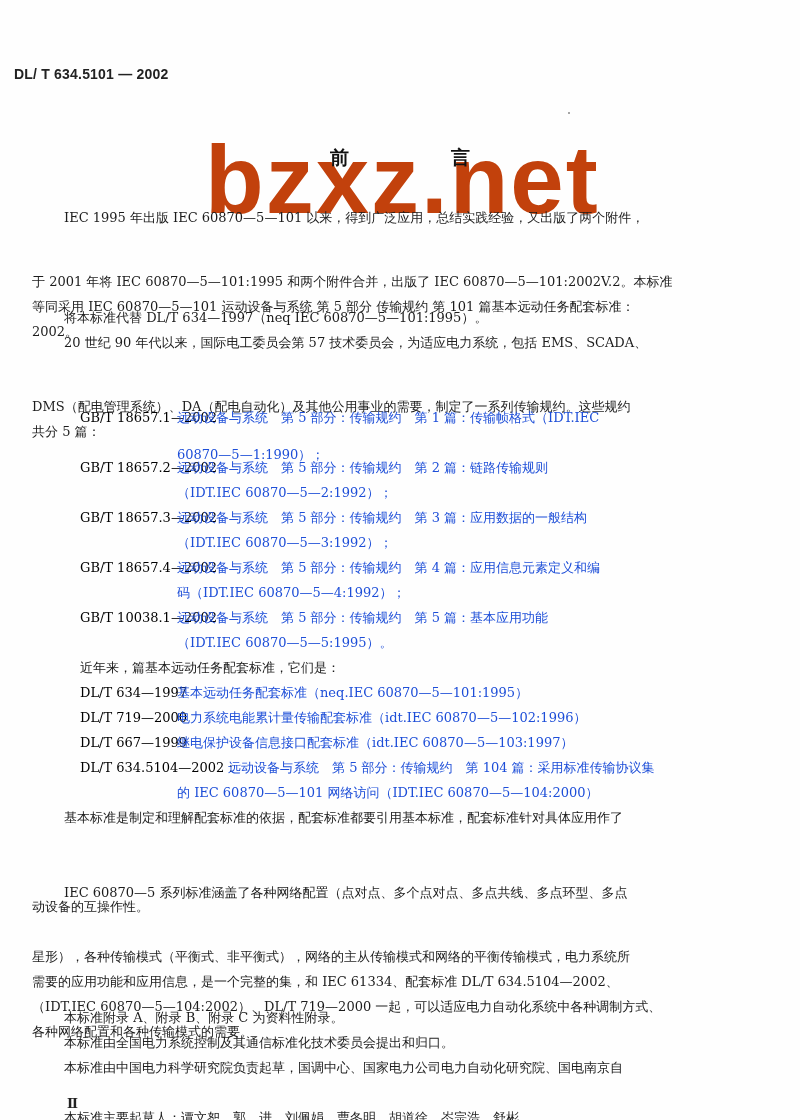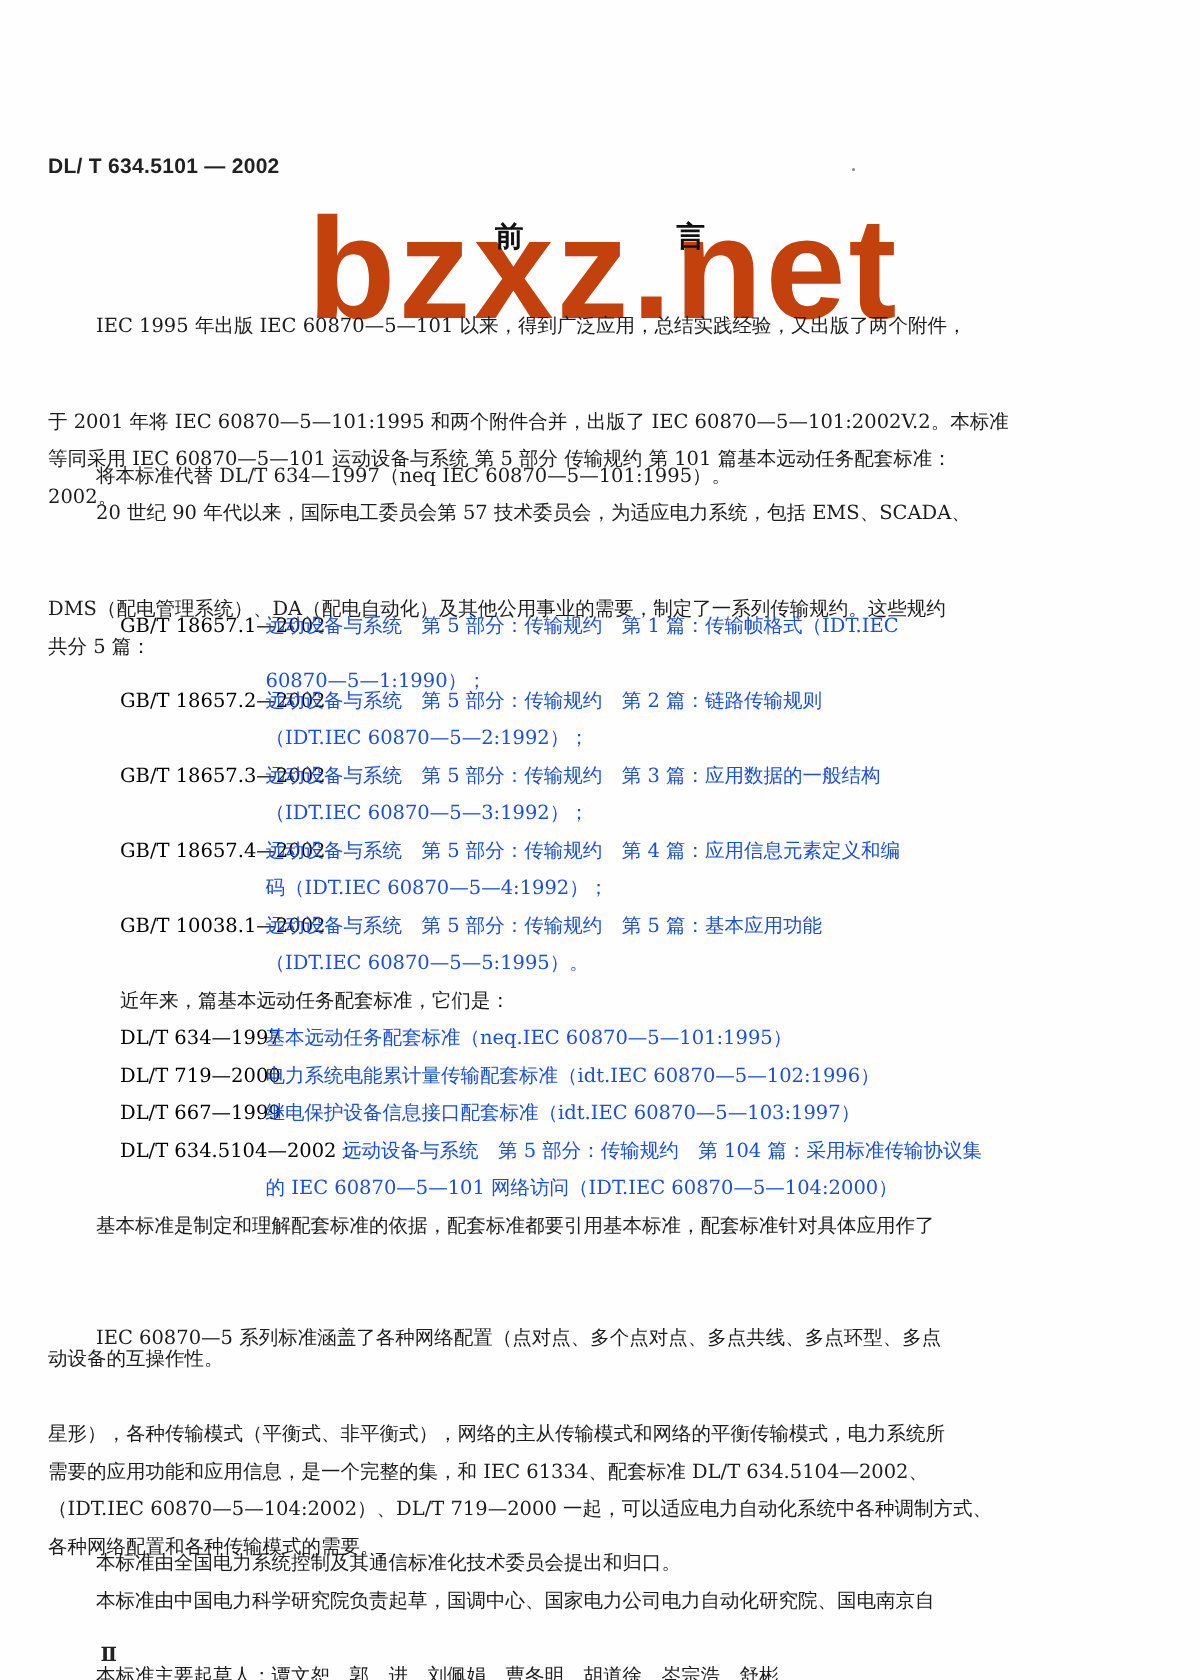--- a/index.html
+++ b/index.html
@@ -1,20 +1,20 @@
 <!DOCTYPE html>
 <html><head>
 <meta charset="utf-8">
 <style>
   html, body { margin: 0; padding: 0; background: #ffffff; }
   body { width: 800px; height: 1120px; position: relative; overflow: hidden;
          font-family: "DejaVu Serif", "Liberation Serif", serif; color: #1a1a1a; }
   .page { position: absolute; left: 0; top: 0; width: 800px; height: 1120px; background: #fefefe; }
-  .std-no { position: absolute; left: 32px; top: 66px; font-family: "Liberation Sans", sans-serif;
-            font-size: 14px; font-weight: bold; letter-spacing: 0.2px; color: #222; margin-top: 36px; }
+  .std-no { position: absolute; left: 14px; top: 66px; font-family: "Liberation Sans", sans-serif;
+            font-size: 14px; font-weight: bold; letter-spacing: 0.2px; color: #222; }
   .watermark { position: absolute; left: 205px; top: 132px; font-family: "Liberation Sans", sans-serif;
                font-weight: bold; font-size: 96px; color: #c2410c; letter-spacing: 2px; line-height: 1; z-index: 0; }
   .title { position: absolute; left: 330px; top: 145px; width: 140px; display: flex;
            justify-content: space-between; font-size: 19px; font-weight: bold; z-index: 1; color: #111; }
   .line { position: absolute; font-size: 13px; line-height: 1; white-space: nowrap; z-index: 1; color: #1c1c1c; }
   .ind { left: 64px; }
   .cont { left: 32px; margin-top: 39px; }
   .code { position: absolute; font-size: 13px; line-height: 1; white-space: nowrap; z-index: 1; color: #000000; }
   .desc { position: absolute; font-size: 13px; line-height: 1; white-space: nowrap; z-index: 1; color: #1d4ed8; }
   .pagenum { position: absolute; left: 67px; top: 1096px; font-size: 13px; font-weight: bold; color: #222; }
@@ -84,19 +84,20 @@
 
   <div class="line ind" style="top:811px">基本标准是制定和理解配套标准的依据，配套标准都要引用基本标准，配套标准针对具体应用作了</div>
   <div class="line cont" style="top:861px">动设备的互操作性。</div>
 
   <div class="line ind" style="top:886px">IEC 60870—5 系列标准涵盖了各种网络配置（点对点、多个点对点、多点共线、多点环型、多点</div>
   <div class="line cont" style="top:911px">星形），各种传输模式（平衡式、非平衡式），网络的主从传输模式和网络的平衡传输模式，电力系统所</div>
   <div class="line cont" style="top:936px">需要的应用功能和应用信息，是一个完整的集，和 IEC 61334、配套标准 DL/T 634.5104—2002、</div>
   <div class="line cont" style="top:961px">（IDT.IEC 60870—5—104:2002）、DL/T 719—2000 一起，可以适应电力自动化系统中各种调制方式、</div>
   <div class="line cont" style="top:986px">各种网络配置和各种传输模式的需要。</div>
 
+  <div class="line ind" style="top:1011px">本标准附录 A、附录 B、附录 C 为资料性附录。</div>
   <div class="line ind" style="top:1036px">本标准由全国电力系统控制及其通信标准化技术委员会提出和归口。</div>
   <div class="line ind" style="top:1061px">本标准由中国电力科学研究院负责起草，国调中心、国家电力公司电力自动化研究院、国电南京自</div>
   <div class="line cont" style="top:1086px">动化股份有限公司、国家电力公司华东电力公司、北京供电局参加。</div>
   <div class="line ind" style="top:1111px">本标准主要起草人：谭文恕、郭　进、刘佩娟、曹冬明、胡道徐、岑宗浩、舒彬。</div>
 
   <div class="pagenum">Ⅱ</div>
 </div>
 
 </body></html>

